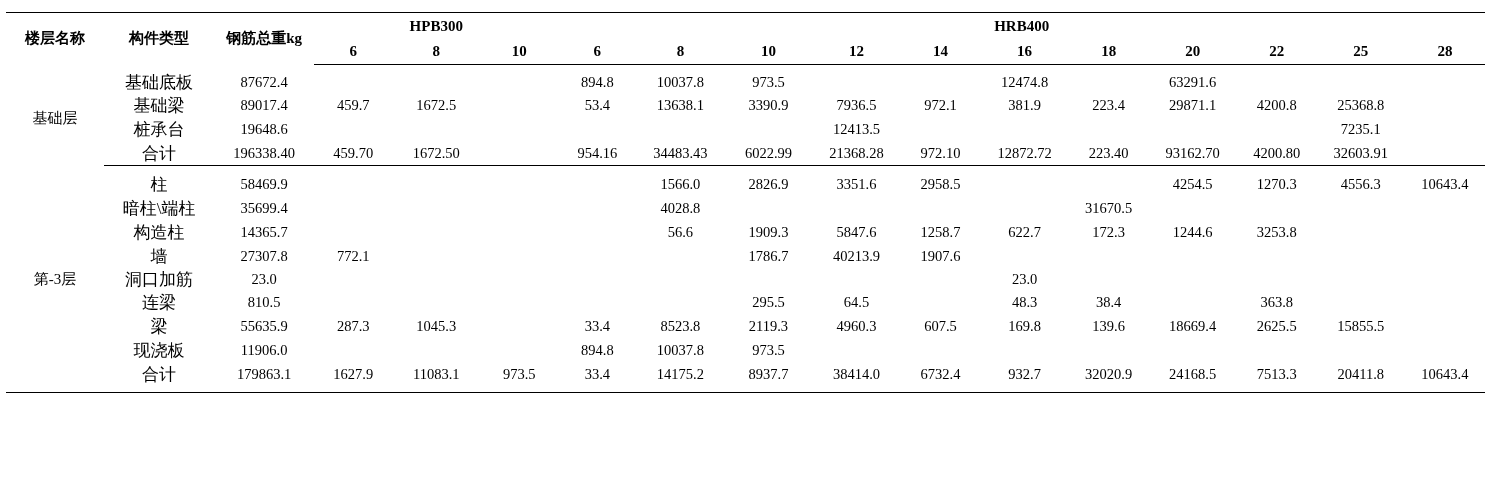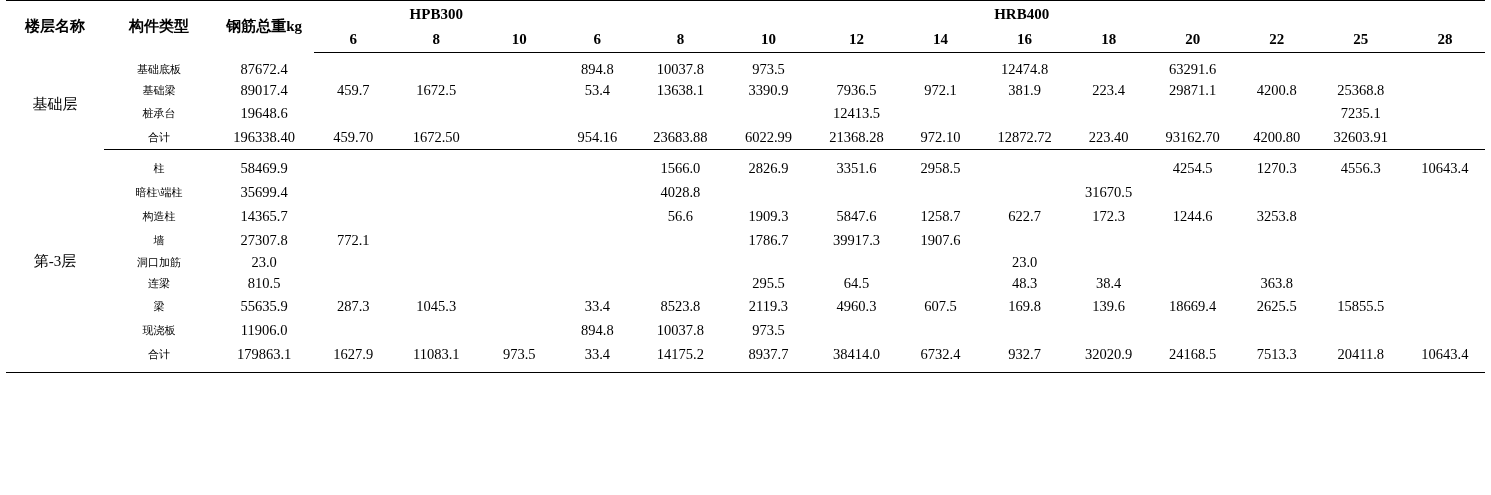--- a/index.html
+++ b/index.html
@@ -12,21 +12,21 @@
     height: 495px;
     font-family: "Liberation Serif", "DejaVu Serif", serif;
     color: #000000;
     overflow: hidden;
   }
   #sheet {
     width: 1491px;
     height: 495px;
     position: relative;
     box-sizing: border-box;
-    padding: 0 6px;
+    padding: 12px 6px;
   }
   table.rebar {
     width: 1479px;
     border-collapse: collapse;
     table-layout: fixed;
     font-size: 14.5px;
   }
   table.rebar td, table.rebar th {
     padding: 0;
     margin: 0;
@@ -60,21 +60,21 @@
   }
   
   tr.data td {
     height: 24px;
     font-size: 14.5px;
   }
   tr.data td.c-floor {
     font-size: 15px;
   }
   tr.data td.c-type {
-    font-size: 11px;
+    font-size: 17px;
   }
   tr.data.tight td {
     height: 21px;
   }
   tr.section-end td {
     border-bottom: 1.2px solid #000;
   }
   tr.bottom-rule td {
     border-bottom: 1.6px solid #000;
     height: 0;
@@ -205,21 +205,21 @@
         <td>7235.1</td>
         <td></td>
       </tr>
       <tr class="data section-end">
         <td class="c-type">合计</td>
         <td>196338.40</td>
         <td>459.70</td>
         <td>1672.50</td>
         <td></td>
         <td>954.16</td>
-        <td>23683.88</td>
+        <td>34483.43</td>
         <td>6022.99</td>
         <td>21368.28</td>
         <td>972.10</td>
         <td>12872.72</td>
         <td>223.40</td>
         <td>93162.70</td>
         <td>4200.80</td>
         <td>32603.91</td>
         <td></td>
       </tr>
@@ -285,21 +285,21 @@
       </tr>
       <tr class="data">
         <td class="c-type">墙</td>
         <td>27307.8</td>
         <td>772.1</td>
         <td></td>
         <td></td>
         <td></td>
         <td></td>
         <td>1786.7</td>
-        <td>39917.3</td>
+        <td>40213.9</td>
         <td>1907.6</td>
         <td></td>
         <td></td>
         <td></td>
         <td></td>
         <td></td>
         <td></td>
       </tr>
       <tr class="data tight">
         <td class="c-type">洞口加筋</td>

